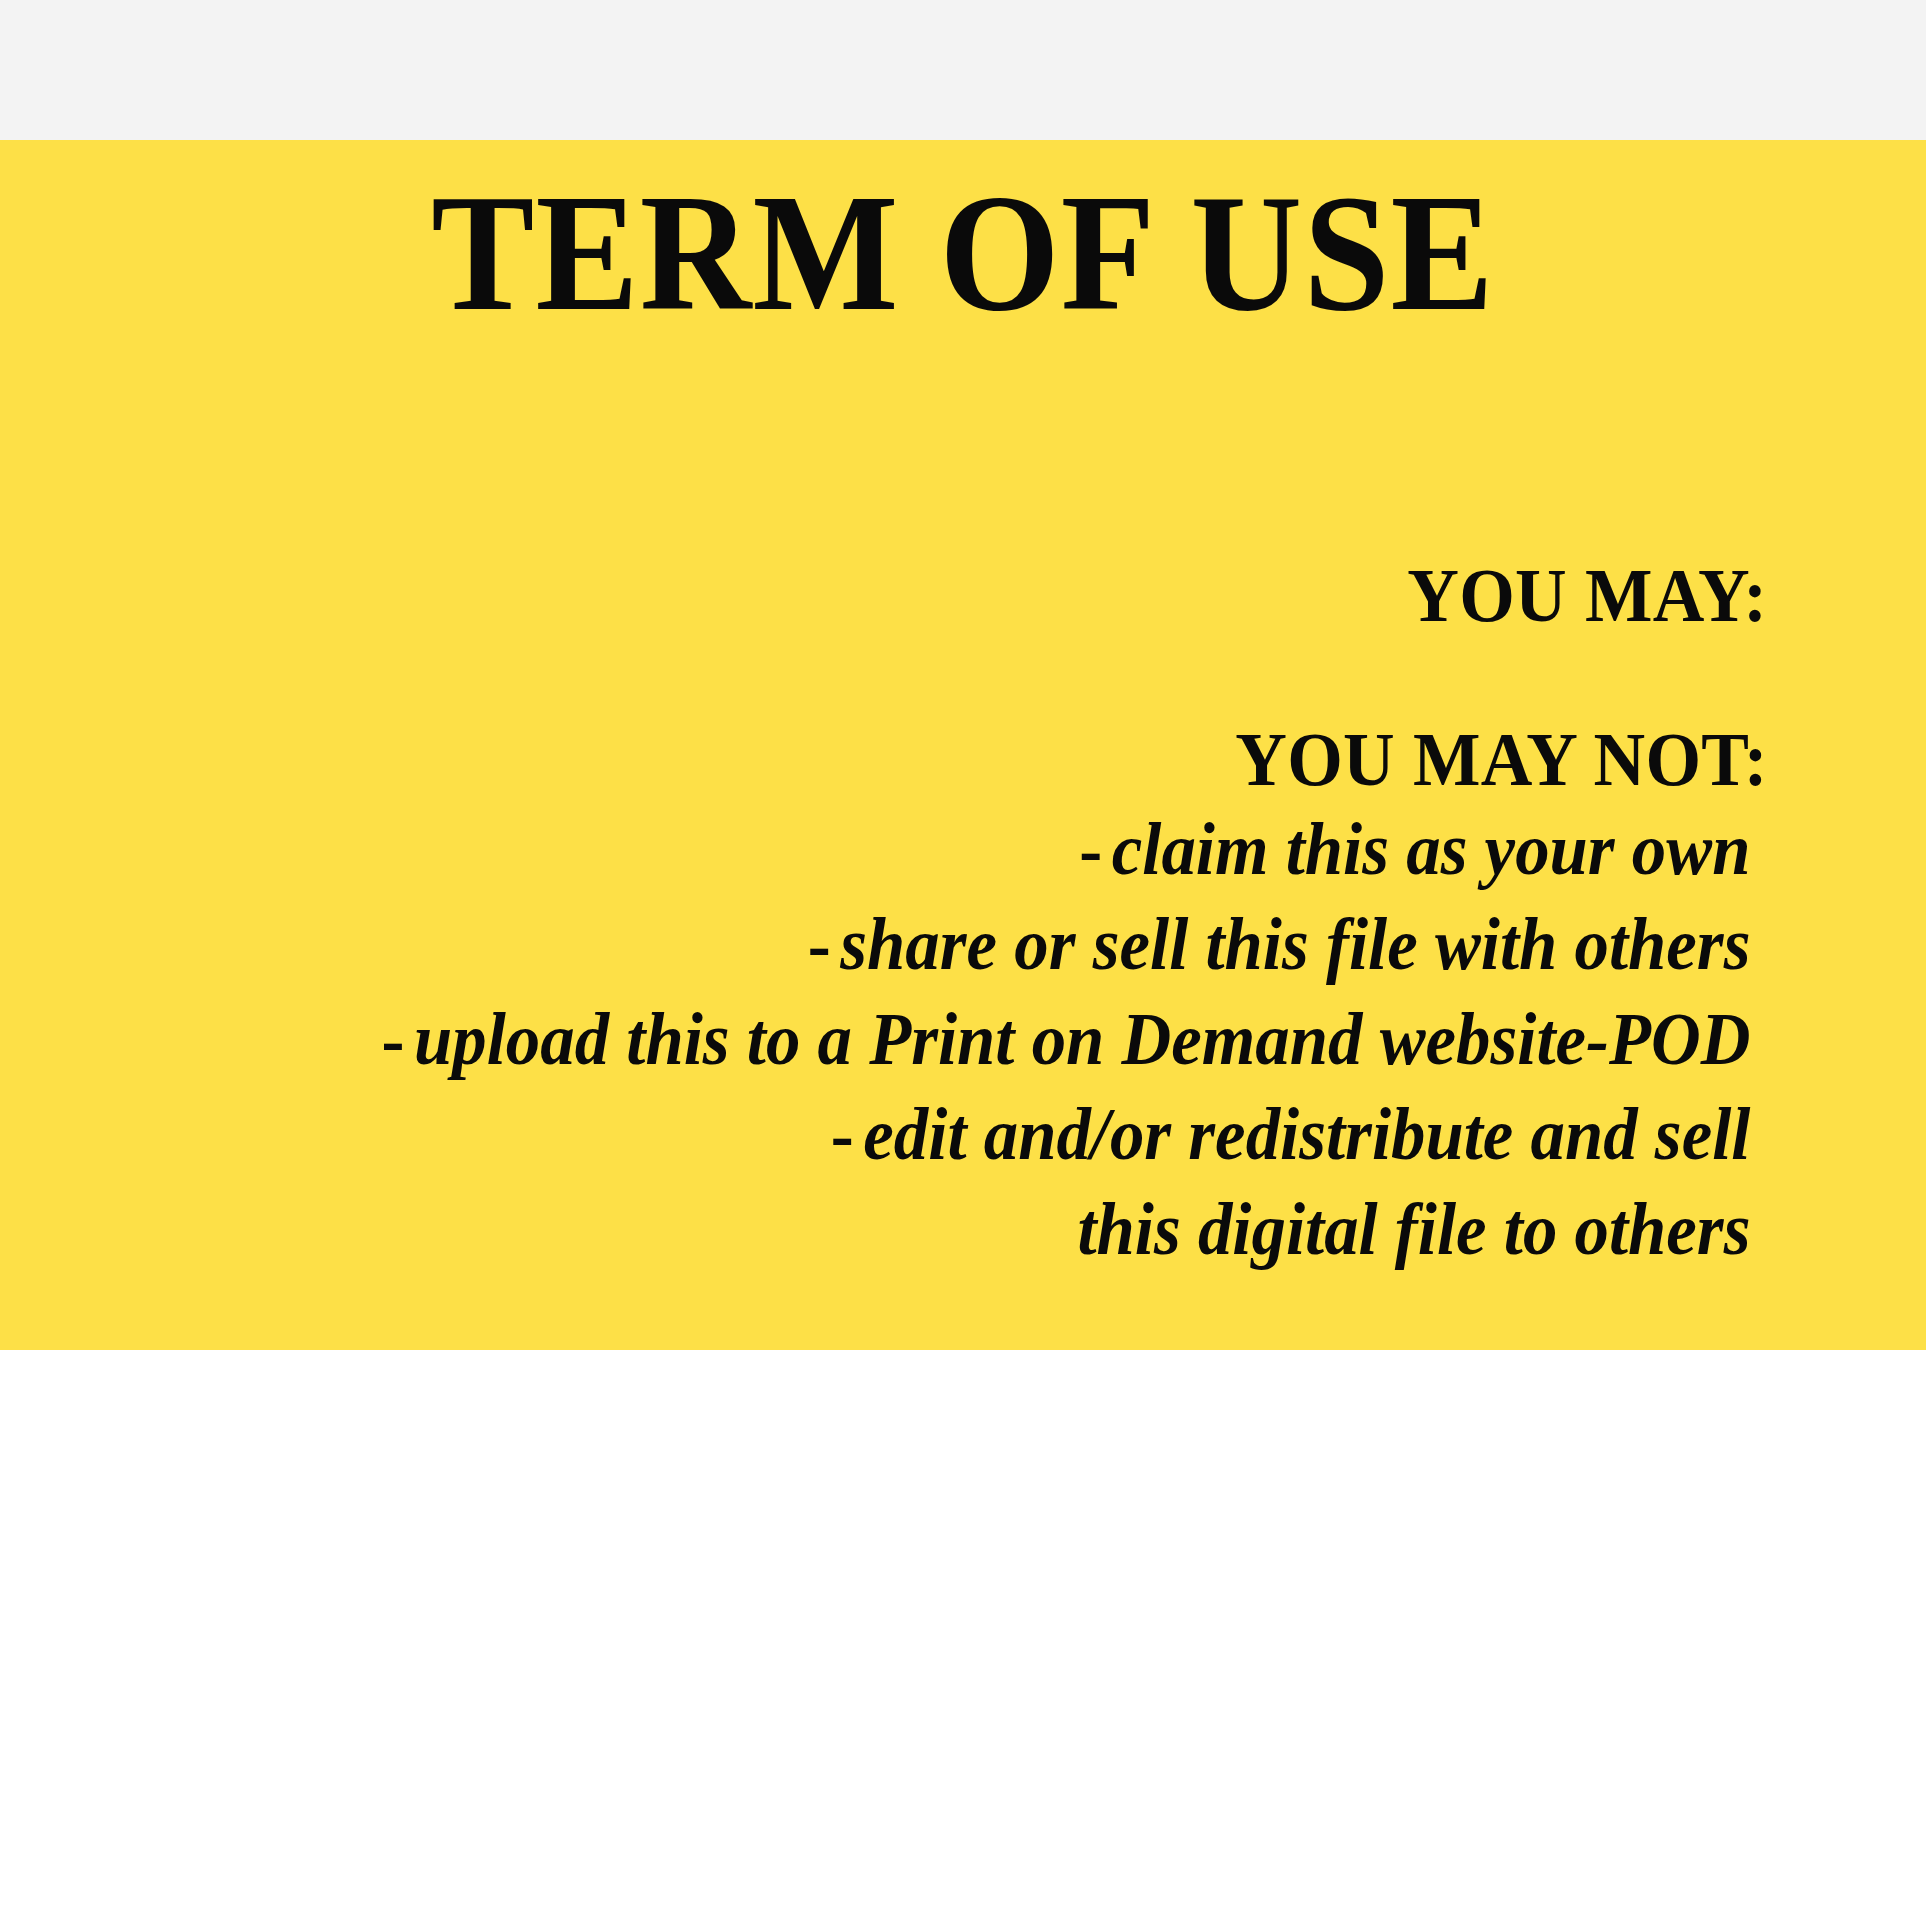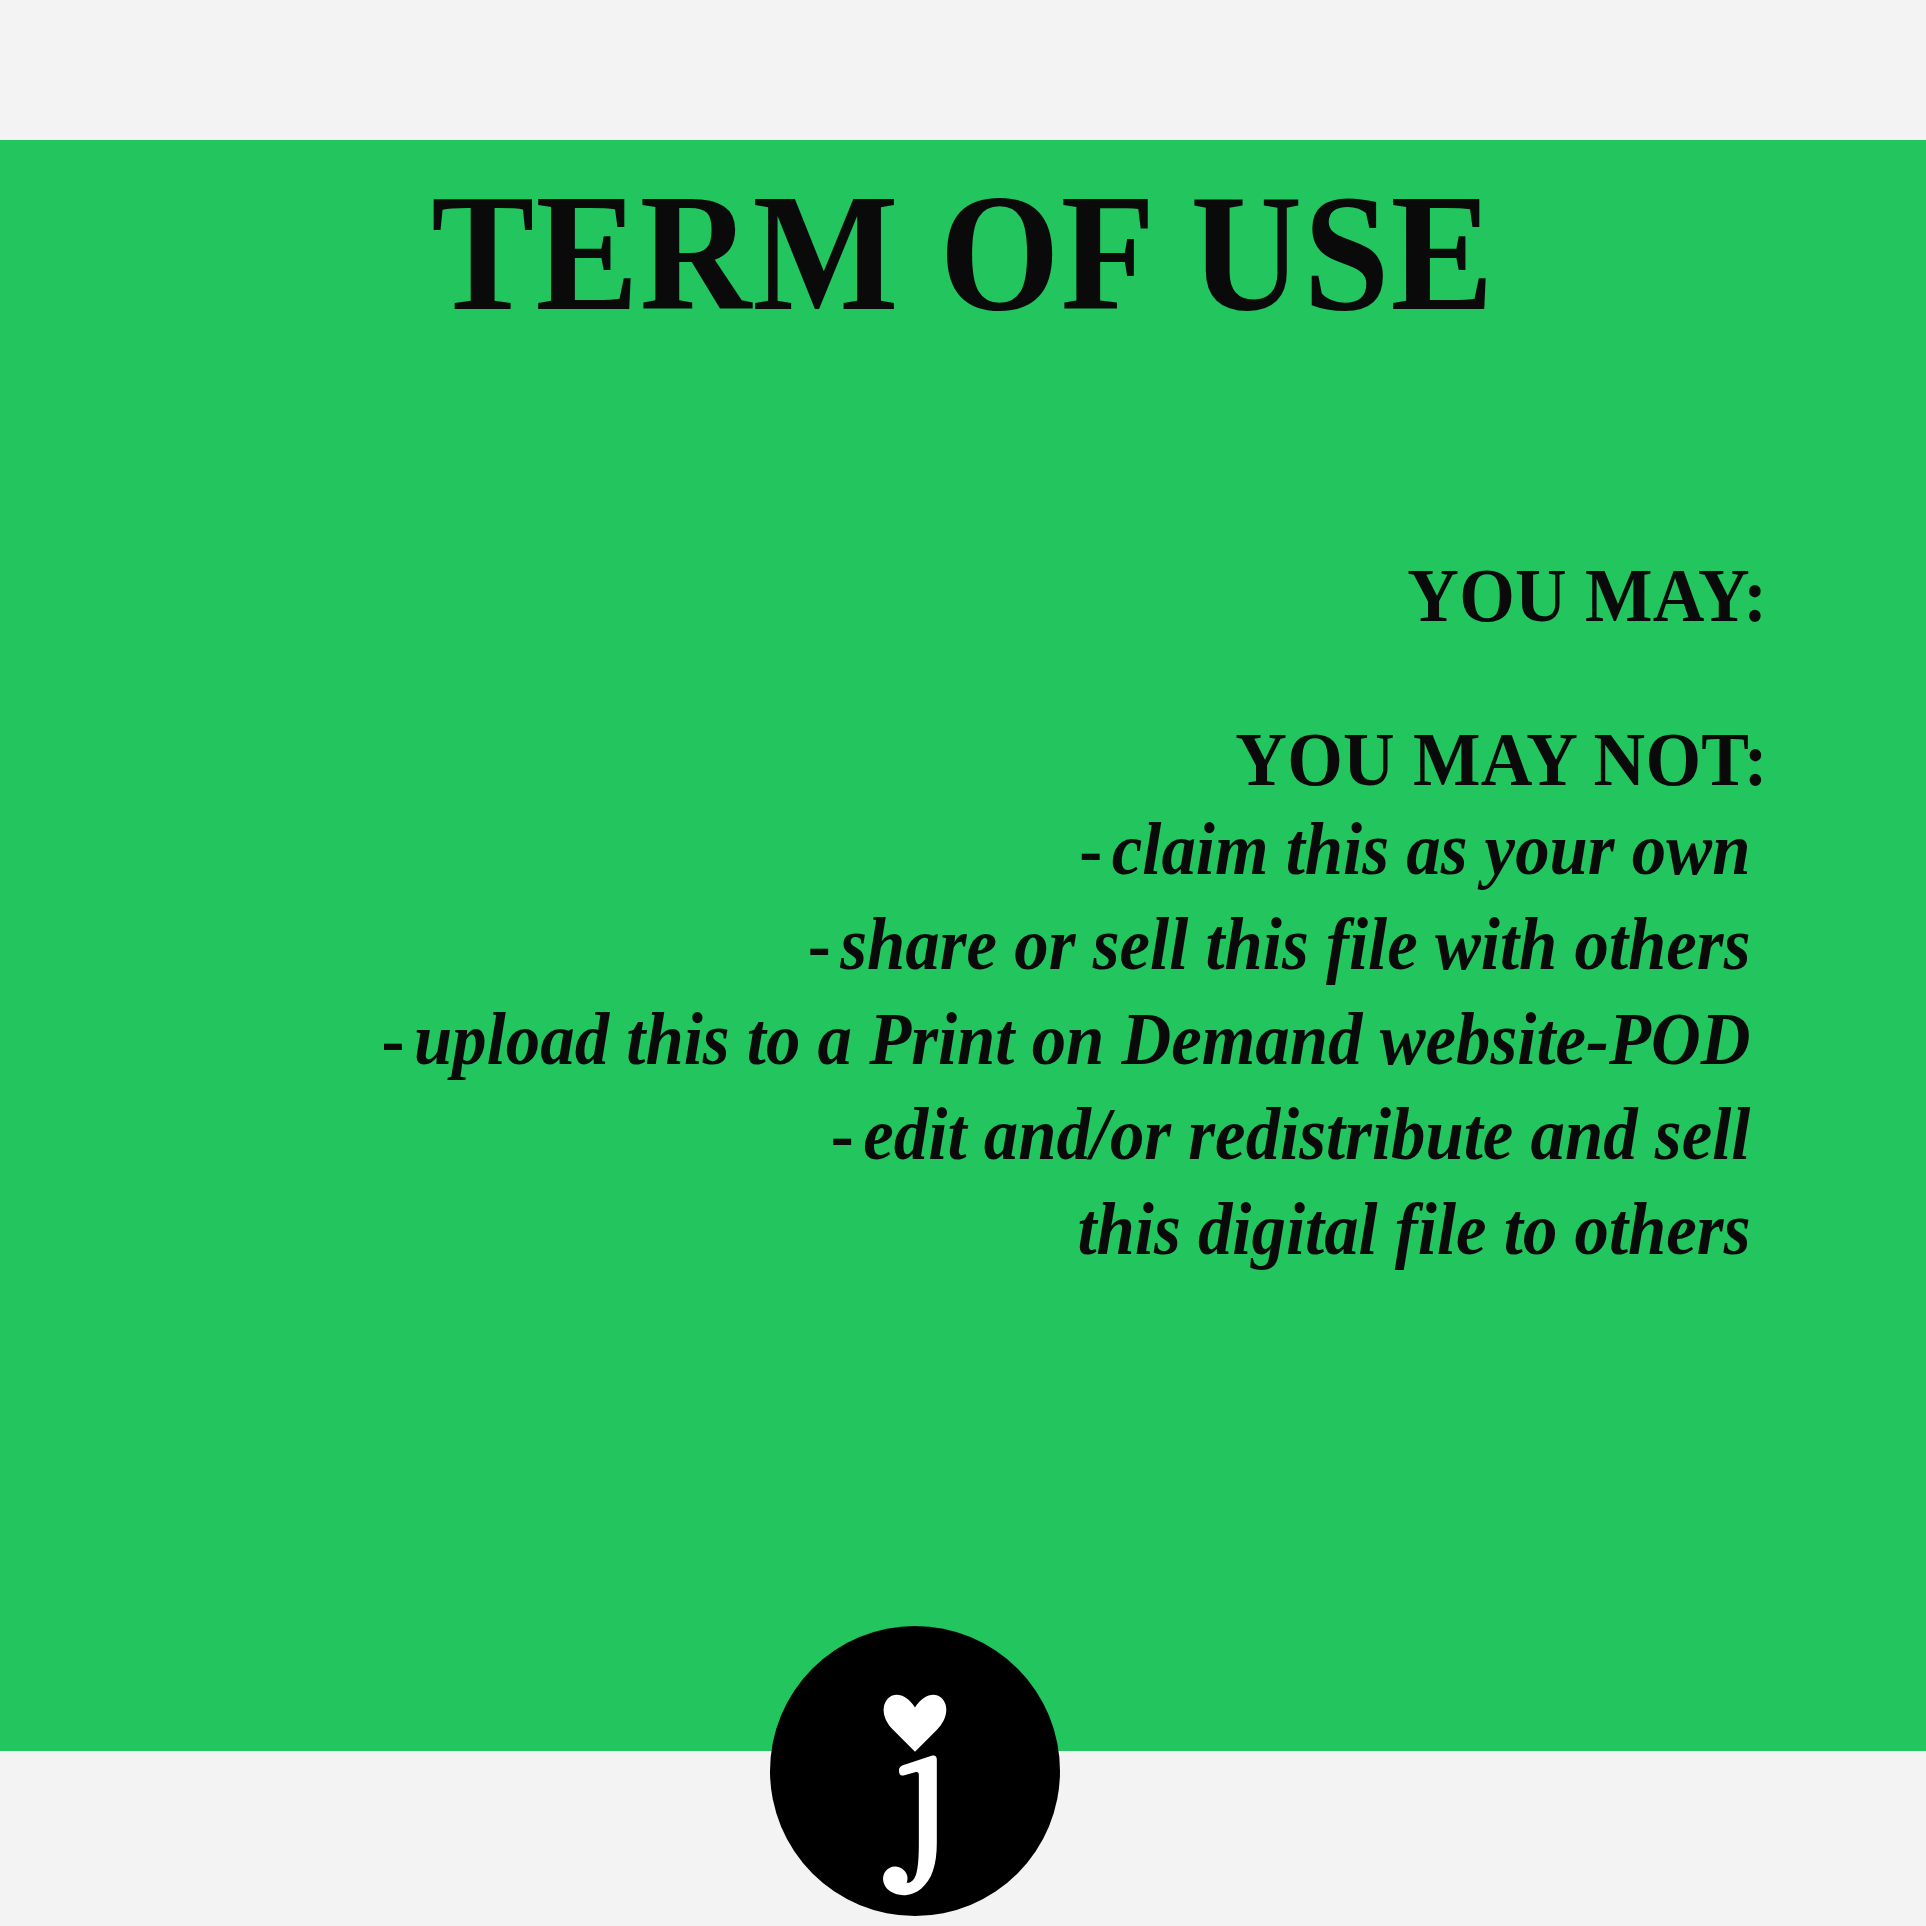--- a/index.html
+++ b/index.html
@@ -10,22 +10,22 @@
   body {
     width: 1926px;
     height: 1926px;
     background: #ffffff;
     font-family: "Liberation Serif", "DejaVu Serif", serif;
     overflow: hidden;
   }
   .page {
     position: relative;
     width: 1926px;
-    height: 1926px;
-    background: #22c55e;
+    height: 1350px;
+    background: #fde047;
     overflow: hidden;
   }
 
   
   .band {
     position: absolute;
     left: 0;
     width: 1926px;
     background: #f3f3f3;
   }

